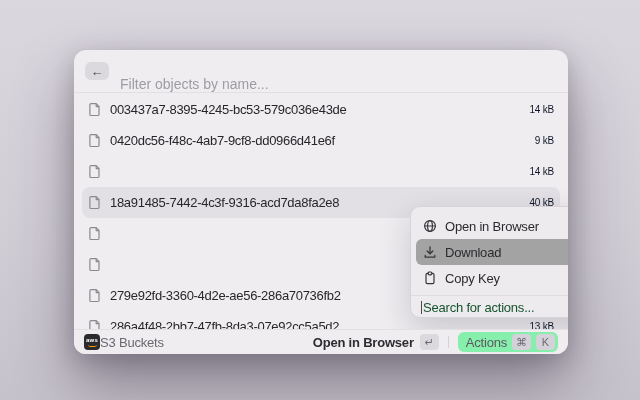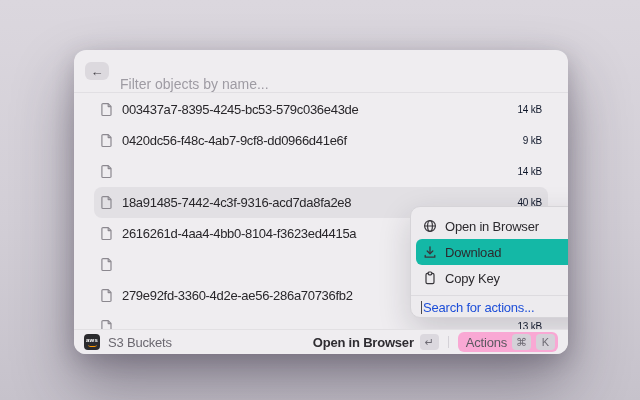--- a/index.html
+++ b/index.html
@@ -14,57 +14,57 @@
   .header{height:42px;display:flex;align-items:center;gap:11px;padding:0 11px;
     border-bottom:1px solid #e1dfe3;}
   .back-btn{width:24px;height:18px;border:none;border-radius:6px;background:#dcd9de;
     color:#454349;font-size:13px;line-height:17px;text-align:center;padding:0;cursor:default;
     font-family:inherit;display:flex;align-items:center;justify-content:center;}
   .filter-input{flex:1;border:none;outline:none;background:transparent;
     font-size:14px;color:#2a282c;font-family:inherit;padding:0;margin-top:25px;}
   .filter-input::placeholder{color:#9e9ba3;}
   
   .list{height:236px;overflow:hidden;padding-top:1px;}
-  .row{height:31px;margin:0 20px;padding:0 6px;border-radius:8px;
+  .row{height:31px;margin:0 8px;padding:0 6px;border-radius:8px;
     display:flex;align-items:center;gap:9px;}
   .row.sel{background:#e2e0e4;}
   .ficon{display:flex;align-items:center;}
   .rname{font-size:13px;font-weight:500;color:#28262a;letter-spacing:-.3px;white-space:nowrap;}
   .rsize{margin-left:auto;font-size:10px;color:#0f172a;letter-spacing:-.2px;}
   
   .panel{position:absolute;left:336px;top:156px;width:230px;height:112px;
     background:#edebee;border:1px solid #d6d4d8;border-radius:10px;box-sizing:border-box;
     box-shadow:0 12px 32px rgba(32,27,42,.18);display:flex;flex-direction:column;}
   .menu{padding:6px 5px 0 5px;}
   .mitem{height:26px;border-radius:6px;padding:0 7px;display:flex;align-items:center;gap:8px;}
-  .mitem.sel{background:#14b8a6;}
+  .mitem.sel{background:#a3a3a3;}
   .micon{display:flex;align-items:center;}
   .mlabel{font-size:13px;font-weight:500;color:#2c2a2e;letter-spacing:-.2px;}
   .mkeys{margin-left:auto;display:flex;gap:4px;}
   .kbd{min-width:19px;height:16px;padding:0 3px;border-radius:4px;background:#dfdce1;
     color:#6e6b74;font-size:11px;display:inline-flex;align-items:center;justify-content:center;
     box-sizing:border-box;}
   .panel-divider{height:1px;background:#dddbdf;margin:4px 0 0 0;}
   .panel-search{height:22px;display:flex;align-items:center;padding:0 10px;gap:1px;margin-top:2px;}
   .caret{width:1px;height:13px;background:#4a484d;}
-  .search-placeholder{font-size:13px;color:#1d4ed8;letter-spacing:-.2px;}
+  .search-placeholder{font-size:13px;color:#14532d;letter-spacing:-.2px;}
   
   .footer{position:absolute;left:0;right:0;bottom:0;height:24px;
     border-top:1px solid #e2e0e3;background:#efedf0;
-    display:flex;align-items:center;gap:8px;padding:0 10px;}
+    display:flex;align-items:center;padding:0 10px;}
   .aws-icon{width:16px;height:16px;border-radius:4px;background:#2b2b2e;
     display:flex;flex-direction:column;align-items:center;justify-content:center;}
   .aws-txt{color:#fff;font-size:6px;font-weight:bold;line-height:6px;letter-spacing:.2px;}
   .aws-smile{width:9px;height:3px;border-bottom:1px solid #ff9900;border-radius:50%;}
   .app-name{font-size:13px;color:#6b6870;letter-spacing:-.2px;}
   .footer-right{margin-left:auto;display:flex;align-items:center;gap:6px;}
   .primary-label{font-size:13px;font-weight:600;color:#2e2c31;letter-spacing:-.2px;}
   .kbd.footer-kbd{background:#dbd8de;}
   .footer-sep{width:1px;height:12px;background:#d4d1d7;margin:0 3px;}
-  .actions-pill{height:20px;border-radius:6px;background:#f9a8d4;
+  .actions-pill{height:20px;border-radius:6px;background:#86efac;
     display:flex;align-items:center;gap:5px;padding:0 3px 0 8px;}
   .actions-label{font-size:13px;color:#5b5860;letter-spacing:-.2px;}
   .kbd.pill-kbd{background:#d4d1d8;}
   svg{display:block;}
 </style>
 </head>
 <body>
 
 <div class="stage">
   <div class="window">
@@ -116,21 +116,20 @@
           <span class="rname">18a91485-7442-4c3f-9316-acd7da8fa2e8</span>
           <span class="rsize">40 kB</span>
         </div>
         <div class="row">
           <span class="ficon">
             <svg width="13" height="15" viewBox="0 0 13 15" fill="none" stroke="#8b888f" stroke-width="1.2" stroke-linejoin="round">
               <path d="M3 1.6 h5.2 L11 4.4 V12.4 a1.1 1.1 0 0 1 -1.1 1.1 H3 a1.1 1.1 0 0 1 -1.1 -1.1 V2.7 A1.1 1.1 0 0 1 3 1.6 z"></path>
               <path d="M8.2 1.8 V4.6 H10.9"></path>
             </svg>
           </span>
-          <span class="rname">2616261d-4aa4-4bb0-8104-f3623ed4415a</span>
           <span class="rsize"></span>
         </div>
         <div class="row">
           <span class="ficon">
             <svg width="13" height="15" viewBox="0 0 13 15" fill="none" stroke="#8b888f" stroke-width="1.2" stroke-linejoin="round">
               <path d="M3 1.6 h5.2 L11 4.4 V12.4 a1.1 1.1 0 0 1 -1.1 1.1 H3 a1.1 1.1 0 0 1 -1.1 -1.1 V2.7 A1.1 1.1 0 0 1 3 1.6 z"></path>
               <path d="M8.2 1.8 V4.6 H10.9"></path>
             </svg>
           </span>
           <span class="rsize"></span>
@@ -145,20 +144,21 @@
           <span class="rname">279e92fd-3360-4d2e-ae56-286a70736fb2</span>
           <span class="rsize"></span>
         </div>
         <div class="row">
           <span class="ficon">
             <svg width="13" height="15" viewBox="0 0 13 15" fill="none" stroke="#8b888f" stroke-width="1.2" stroke-linejoin="round">
               <path d="M3 1.6 h5.2 L11 4.4 V12.4 a1.1 1.1 0 0 1 -1.1 1.1 H3 a1.1 1.1 0 0 1 -1.1 -1.1 V2.7 A1.1 1.1 0 0 1 3 1.6 z"></path>
               <path d="M8.2 1.8 V4.6 H10.9"></path>
             </svg>
           </span>
+          <span class="rname">286a4f48-2bb7-47fb-8da3-07e92cc5a5d2</span>
           <span class="rsize">13 kB</span>
         </div>
       </div>
 
     <div class="panel">
       <div class="menu" id="menu">
           <div class="mitem">
             <span class="micon">
               <svg width="14" height="14" viewBox="0 0 14 14" fill="none" stroke="#38363b" stroke-width="1.2">
                 <circle cx="7" cy="7" r="5.4"></circle>

